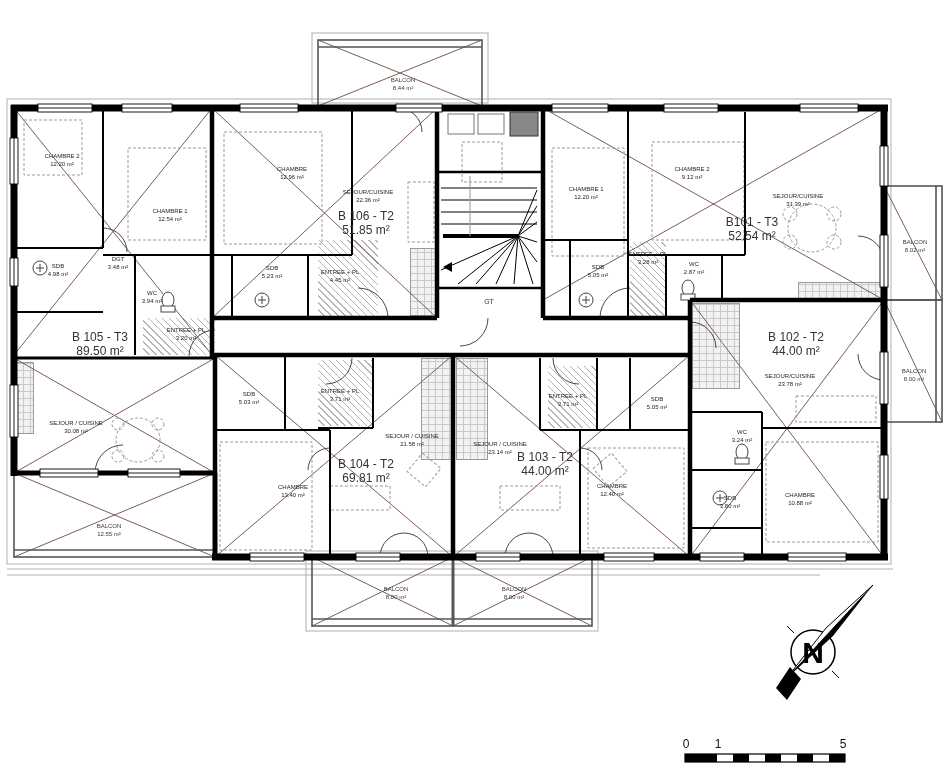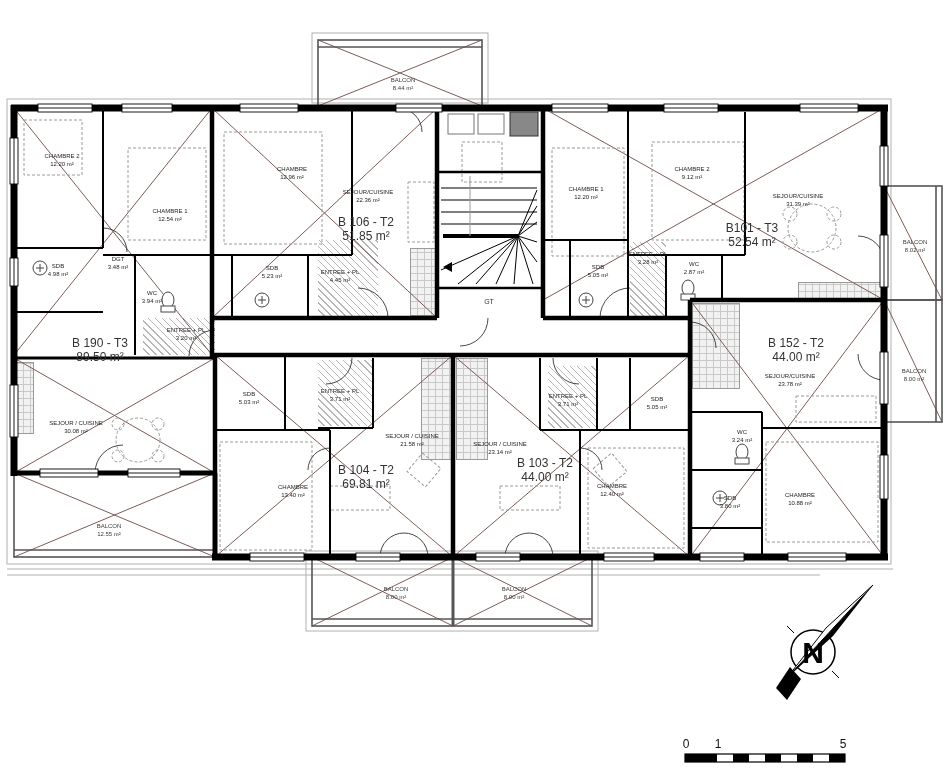--- a/index.html
+++ b/index.html
@@ -3,21 +3,21 @@
 <meta charset="utf-8">
 <style>
   html,body{margin:0;padding:0;background:#fff;}
   .plan{position:relative;width:945px;height:770px;background:#fff;
         font-family:"Liberation Sans",sans-serif;overflow:hidden;}
   .plan svg{position:absolute;left:0;top:0;z-index:2;}
   .lbl{position:absolute;transform:translate(-50%,-50%);text-align:center;
        color:#1e1e1e;white-space:nowrap;z-index:4;}
   .lbl span{display:block;}
   .rm{font-size:6px;line-height:1.35;}
-  .apt{font-size:12px;line-height:1.2;color:#333;margin-top:6px;}
+  .apt{font-size:12px;line-height:1.2;color:#333;}
   .balc{font-size:6px;line-height:1.35;color:#3a3a3a;}
   .gt{font-size:7px;color:#333;}
   .hatch{position:absolute;z-index:1;
      background:repeating-linear-gradient(45deg,rgba(0,0,0,0) 0 4px,#b5b5b5 4px 5px);}
   .kitchen{position:absolute;z-index:1;background:
      repeating-linear-gradient(0deg,rgba(0,0,0,0) 0 6px,#c9c9c9 6px 7px),
      repeating-linear-gradient(90deg,rgba(0,0,0,0) 0 6px,#c9c9c9 6px 7px),#f2f2f2;
      border:1px solid #9a9a9a;}
   .scale-num{position:absolute;font-size:12px;color:#111;z-index:4;
      transform:translate(-50%,-100%);}
@@ -303,33 +303,33 @@
       <rect x="685" y="754" width="160" height="8" fill="#fff" stroke="#000" stroke-width="1.2"></rect>
       <rect x="685" y="754" width="32" height="8" fill="#000"></rect>
       <rect x="733" y="754" width="16" height="8" fill="#000"></rect>
       <rect x="765" y="754" width="16" height="8" fill="#000"></rect>
       <rect x="797" y="754" width="16" height="8" fill="#000"></rect>
       <rect x="829" y="754" width="16" height="8" fill="#000"></rect>
     </g>
   </svg>
 
   <div class="lbl apt" style="left:100px;top:344px;">
-    <span>B 190 - T3</span>
+    <span>B 105 - T3</span>
     <span>89.50 m²</span>
   </div>
   <div class="lbl apt" style="left:366px;top:223px;">
     <span>B 106 - T2</span>
     <span>51.85 m²</span>
   </div>
   <div class="lbl apt" style="left:752px;top:229px;text-align:center;">
     <span>B101 - T3</span>
     <span>52.54 m²</span>
   </div>
   <div class="lbl apt" style="left:796px;top:344px;">
-    <span>B 152 - T2</span>
+    <span>B 102 - T2</span>
     <span>44.00 m²</span>
   </div>
   <div class="lbl apt" style="left:366px;top:471px;">
     <span>B 104 - T2</span>
     <span>69.81 m²</span>
   </div>
   <div class="lbl apt" style="left:545px;top:464px;">
     <span>B 103 - T2</span>
     <span>44.00 m²</span>
   </div>

